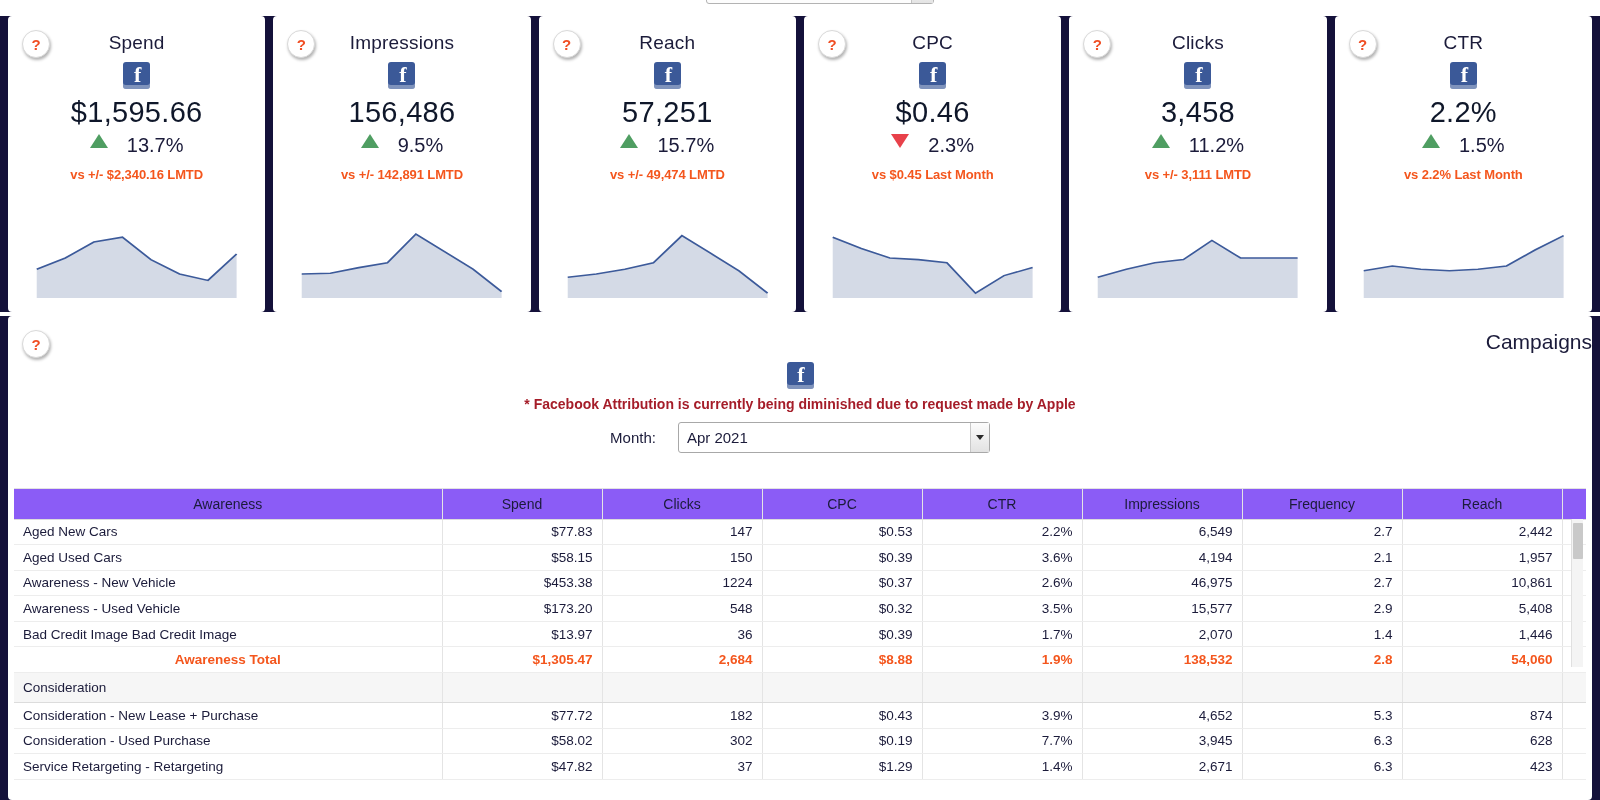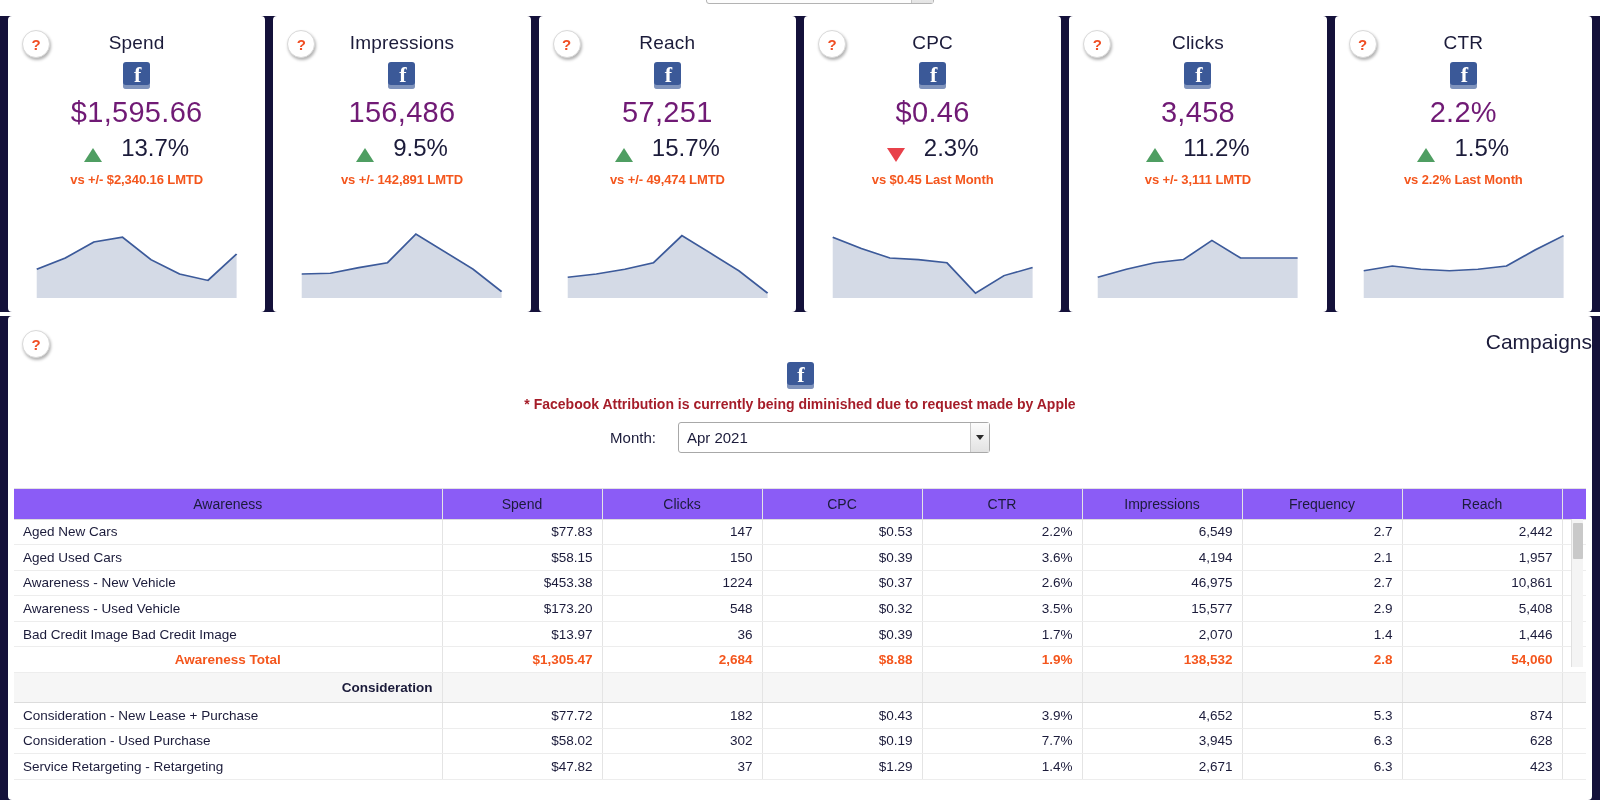--- a/index.html
+++ b/index.html
@@ -47,22 +47,22 @@
     width:27px; height:27px; margin-top:8px;
     background:#3b5998; border-radius:3px; position:relative;
     box-shadow: inset 0 -4px 0 rgba(255,255,255,.35);
   }
   .fb-icon::after{
     content:"f"; position:absolute; left:0; right:0; top:-1px;
     text-align:center; color:#ffffff; font-size:22px; font-weight:700;
     font-family:"Liberation Serif", serif; line-height:27px;
     transform: translateX(1px);
   }
-  .kpi-value{ margin-top:7px; font-size:29px; color:#701a75; font-weight:400; letter-spacing:.3px;}
-  .kpi-delta{ margin-top:5px; display:flex; align-items:flex-end; gap:19px; font-size:24px; color:#1b1b3a;}
+  .kpi-value{ margin-top:7px; font-size:29px; color:#0f172a; font-weight:400; letter-spacing:.3px;}
+  .kpi-delta{ margin-top:5px; display:flex; align-items:flex-start; gap:19px; font-size:20px; color:#1b1b3a;}
   .tri{ width:0; height:0; border-left:9px solid transparent; border-right:9px solid transparent; }
   .tri.up{ border-bottom:14px solid #4f9e62; }
   .tri.down{ border-top:14px solid #e8414a; }
   .kpi-sub{ margin-top:10px; font-size:13px; font-weight:bold; color:#f4561d; letter-spacing:-.1px;}
   .spark{ position:absolute; left:0; bottom:8px; width:100%; height:90px; }
 
   
   .camp-band{
     position:absolute; left:0; top:316px; width:1600px; height:484px;
     background:#14113a; padding:0 8px 0 8px;
@@ -102,21 +102,21 @@
   th, td{
     font-size:13.5px; color:#1b1b3a; height:25.6px;
     border-right:1px solid #e4e4e4; border-bottom:1px solid #ededed;
     padding:0 9px; white-space:nowrap; overflow:hidden;
   }
   thead th{ background:#8b5cf6; font-weight:400; font-size:14px; text-align:center; height:30px;
             border-bottom:1px solid #dcdcdc; }
   tbody td{ background:#ffffff; }
   td.name{ text-align:left; }
   td.num{ text-align:right; }
-  tr.group td{ background:#f6f6f6; font-weight:bold; text-align:right; height:30px;
+  tr.group td{ background:#f6f6f6; font-weight:normal; text-align:left; height:30px;
                border-bottom:1px solid #dcdcdc; border-top:1px solid #dcdcdc; }
   tr.total td{ color:#f4561d; font-weight:bold; border-top:1px solid #dcdcdc; }
   tr.total td.name{ text-align:center;margin-top:24px; }
   col.c0{ width:428px;} col.cn{ width:160px;}
 
   .vscroll{
     position:absolute; right:9px; top:203px; width:12px; height:148px;
     background:#f4f4f4; border-left:1px solid #e0e0e0;
   }
   .vthumb{ position:absolute; left:1px; top:4px; width:10px; height:36px; background:#c9c9c9; border-radius:1px;}

